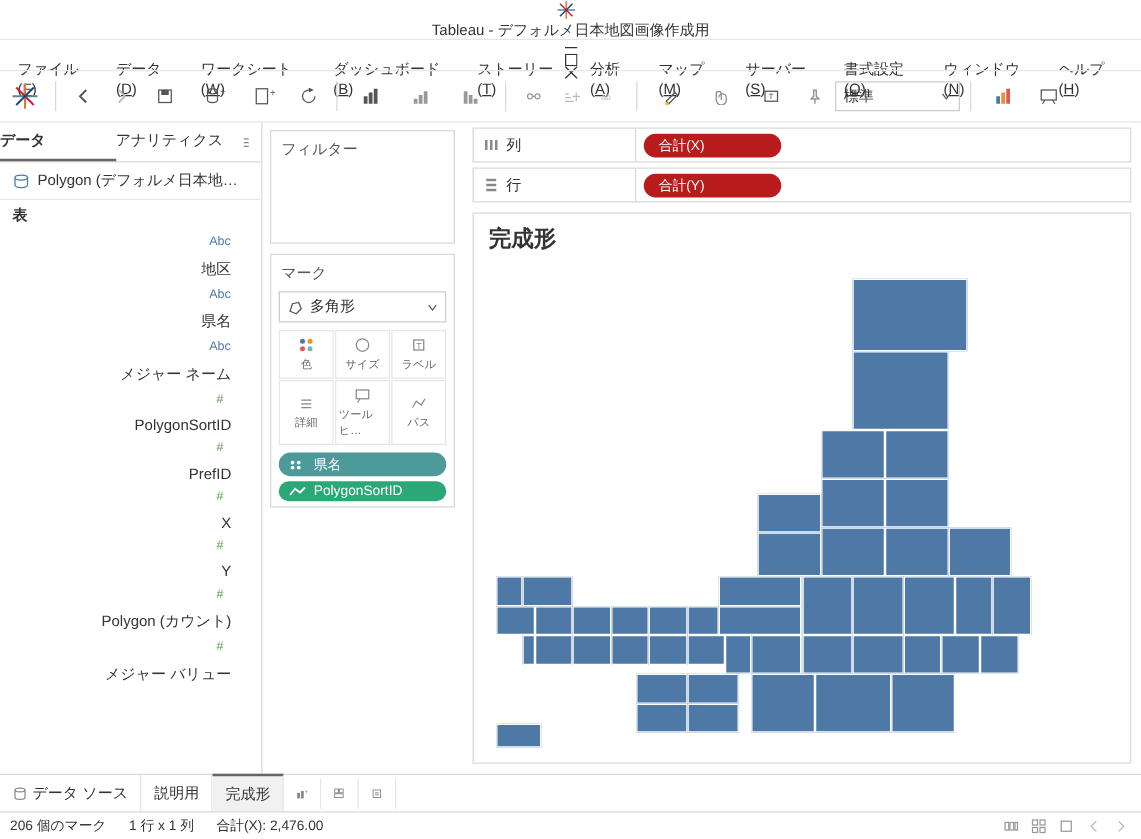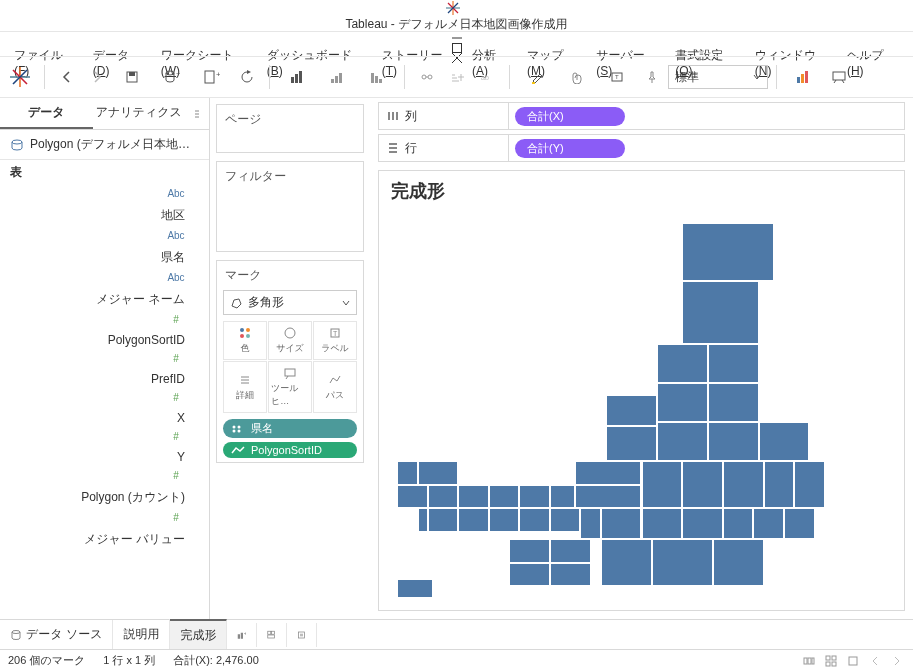--- a/index.html
+++ b/index.html
@@ -26,21 +26,21 @@
 .tdd { display: flex; align-items: center; border: 1px solid #ccc; height: 24px; padding: 0 6px; min-width: 100px; cursor: pointer; }
 .tdd .dval { flex: 1; }
 .tdd svg.chev { width: 8px; height: 8px; margin-left: 4px; }
 
 
 .main { flex: 1; display: flex; overflow: hidden; }
 
 
 .sidebar { width: 210px; display: flex; flex-direction: column; border-right: 1px solid #d9d9d9; }
 .side-tabs { display: flex; border-bottom: 1px solid #d9d9d9; }
-.side-tab { flex: 1; padding: 6px 0; text-align: center; cursor: pointer; }
+.side-tab { flex: 1; padding: 6px 0; cursor: pointer; }
 .side-tab.active { font-weight: bold; border-bottom: 2px solid #666; }
 .side-tab-iconbtn { width: 24px; display: flex; align-items: center; justify-content: center; cursor: pointer; }
 .datasource { display: flex; align-items: center; padding: 6px 10px; gap: 6px; border-bottom: 1px solid #e6e6e6; }
 .datasource .dsicon { width: 14px; height: 14px; }
 .datasource .dstext { flex: 1; white-space: nowrap; overflow: hidden; text-overflow: ellipsis; }
 .searchrow { display: flex; align-items: center; padding: 4px 6px; gap: 4px; }
 .searchrow input { flex: 1; border: 1px solid #ccc; padding: 2px 4px; font-size: 11px; height: 20px; }
 .searchrow .sicon { width: 18px; height: 18px; display: flex; align-items: center; justify-content: center; cursor: pointer; }
 .fieldshdr { padding: 4px 10px; font-weight: bold; font-size: 12px; }
 .fieldlist { flex: 1; overflow: auto; }
@@ -66,21 +66,21 @@
 .pill { display: flex; align-items: center; border-radius: 10px; padding: 2px 8px; gap: 6px; font-size: 11px; }
 .pill.dim { background: #4c9a9a; color: #fff; }
 .pill.meas { background: #2aa876; color: #fff; }
 .pill .picon { width: 14px; height: 10px; display: flex; align-items: center; justify-content: center; }
 
 
 .vizcol { flex: 1; display: flex; flex-direction: column; }
 .shelf { display: flex; align-items: center; border: 1px solid #d9d9d9; margin: 4px 8px 0; height: 28px; }
 .shelf-label { width: 130px; display: flex; align-items: center; gap: 6px; padding: 0 8px; border-right: 1px solid #d9d9d9; height: 100%; }
 .shelf-body { flex: 1; display: flex; align-items: center; padding: 0 6px; gap: 4px; }
-.shelfpill { background: #8b5cf6; color: #fff; border-radius: 10px; padding: 2px 12px; font-size: 11px; min-width: 110px; }
+.shelfpill { background: #b91c1c; color: #fff; border-radius: 10px; padding: 2px 12px; font-size: 11px; min-width: 110px; }
 
 .vizarea { flex: 1; margin: 8px; border: 1px solid #d9d9d9; position: relative; overflow: hidden; }
 .viztitle { font-size: 18px; font-weight: bold; padding: 8px 12px; }
 .vizcanvas { position: absolute; inset: 40px 8px 8px 8px; }
 .rect { position: absolute; background: #4e79a7; border: 1px solid #fff; }
 
 
 .bottombar { height: 30px; border-top: 1px solid #d9d9d9; display: flex; align-items: center; }
 .btab { padding: 6px 10px; cursor: pointer; border-right: 1px solid #e6e6e6; display: flex; align-items: center; gap: 4px; }
 .btab.active { background: #f1f1f1; border-top: 2px solid #666; }
@@ -331,24 +331,20 @@
           <span class="fname italic">Polygon (カウント)</span>
         </div>
         <div class="field">
           <span class="ftype meas">#</span>
           <span class="fname italic">メジャー バリュー</span>
         </div>
       </div>
   </div>
 
   <div class="cardscol">
-    <div class="card">
-      <div class="card-title">ページ</div>
-      <div class="card-body" style="height:18px"></div>
-    </div>
     <div class="card filtercard">
       <div class="card-title">フィルター</div>
       <div class="card-body"></div>
     </div>
     <div class="card">
       <div class="card-title">マーク</div>
       <div class="mark-dd">
         <span>
             <svg width="12" height="12" viewBox="0 0 12 12">
               <path d="M2 9 L4 3 L9 2 L11 7 L7 11 Z" fill="none" stroke="#555"></path>

